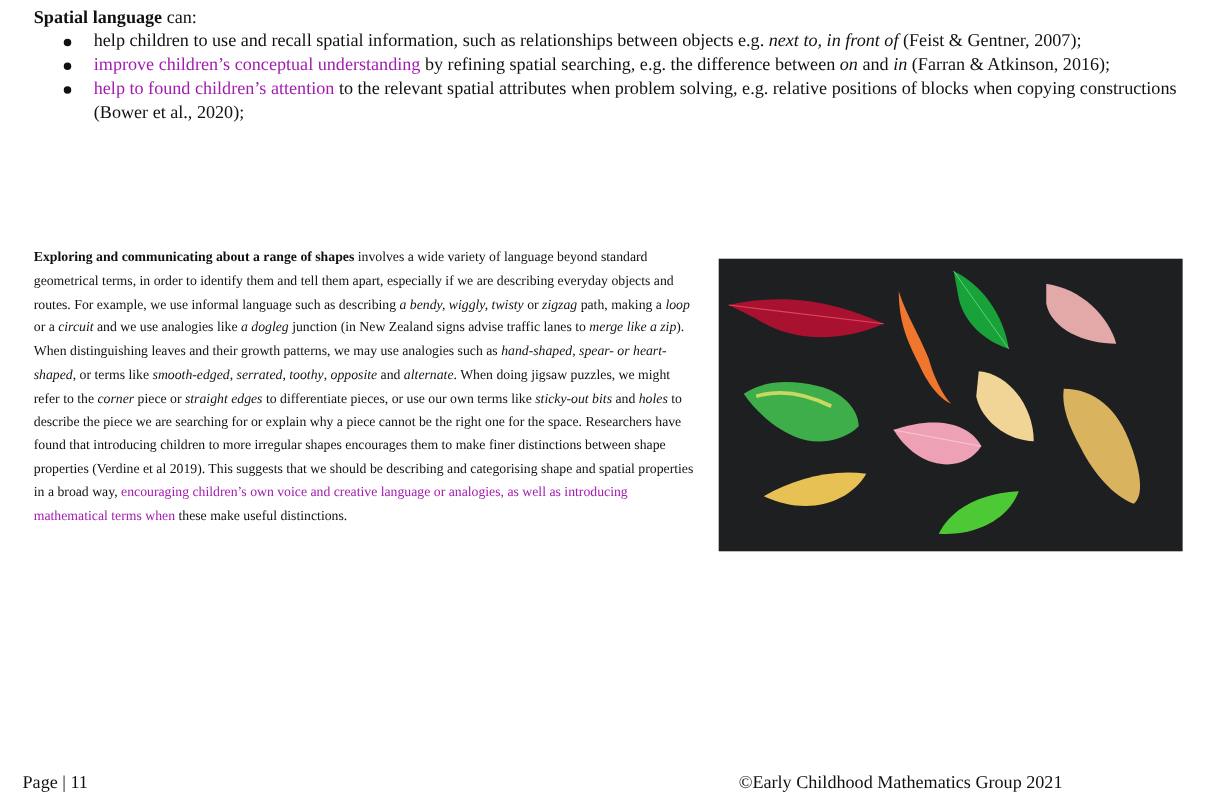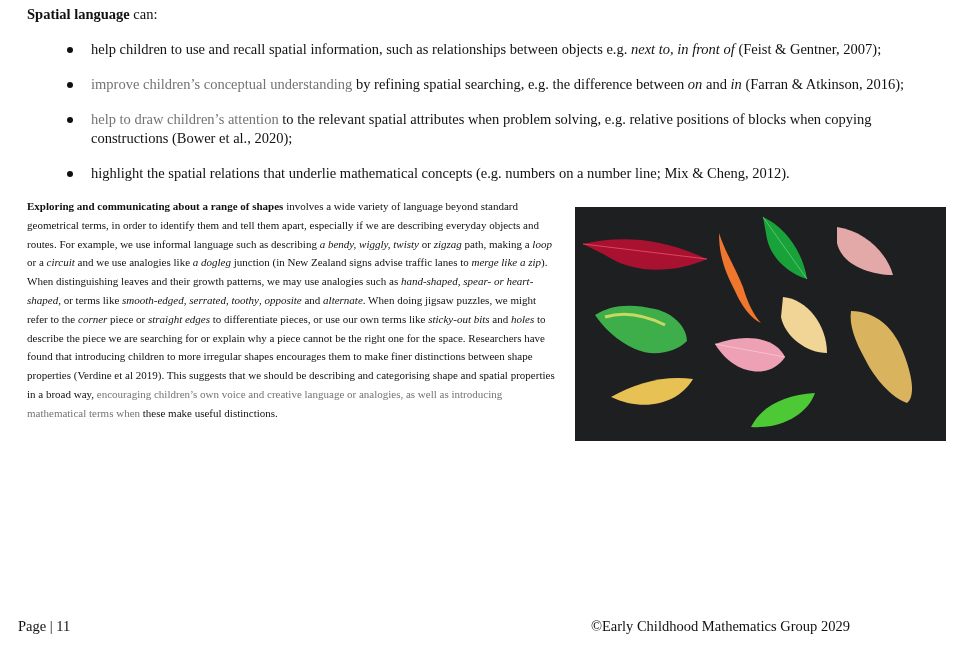--- a/index.html
+++ b/index.html
@@ -11,25 +11,25 @@
     .page { position: absolute; left: 0; top: 0; width: 871px; height: 646px; }
     .intro {
       position: absolute; left: 27px; top: 5px; font-size: 14.5px; line-height: 19px;
       font-family: "Liberation Serif", serif;
     }
     .intro b { font-weight: bold; }
     ul.bullets {
       position: absolute; left: 27px; top: 24px; width: 925px; margin: 0; padding: 0;
       list-style: none; font-family: "Liberation Serif", serif; font-size: 14.5px; line-height: 19px;
     }
-    ul.bullets li { position: relative; padding-left: 48px; margin: 16px; }
+    ul.bullets li { position: relative; padding-left: 48px; margin: 0; }
     ul.bullets li .dot {
       position: absolute; left: 24px; top: 7px; width: 6px; height: 6px; border-radius: 50%; background: #111;
     }
-    .blue { color: #737373; }
+    .blue { color: #a21caf; }
     .para {
       position: absolute; left: 27px; top: 197px; width: 925px;
       font-family: "Liberation Serif", serif; font-size: 11px; line-height: 18.8px;
     }
     .para .float-img {
       float: right; width: 371px; height: 234px; margin: 10px 6px 4px 18px;
     }
     .leaf-photo { width: 371px; height: 234px; background: #1e1f21; display: block; }
     .footer-left {
       position: absolute; left: 18px; top: 618px; font-size: 14.5px; font-family: "Liberation Serif", serif;
@@ -43,22 +43,21 @@
 
 <div class="page">
 
   <div class="intro">
     <b>Spatial language</b><span> can:</span>
   </div>
 
   <ul class="bullets" id="bullet-list">
       <li><span class="dot"></span><span>help children to use and recall spatial information, such as relationships between objects e.g. </span><i>next to, in front of</i><span> (Feist &amp; Gentner, 2007);</span></li>
       <li><span class="dot"></span><span class="blue">improve children’s conceptual understanding</span><span> by refining spatial searching, e.g. the difference between </span><i>on</i><span> and </span><i>in</i><span> (Farran &amp; Atkinson, 2016);</span></li>
-      <li><span class="dot"></span><span class="blue">help to draw children’s attention</span><span> to the relevant spatial attributes when problem solving, e.g. relative positions of blocks when copying constructions (Bower et al., 2020);</span></li>
-      <li><span class="dot"></span><span>highlight the spatial relations that underlie mathematical concepts (e.g. numbers on a number line; Mix &amp; Cheng, 2012).</span></li>
+      <li><span class="dot"></span><span class="blue">help to found children’s attention</span><span> to the relevant spatial attributes when problem solving, e.g. relative positions of blocks when copying constructions (Bower et al., 2020);</span></li>
     </ul>
 
   <div class="para">
     <div class="float-img">
       <svg class="leaf-photo" viewBox="0 0 371 234" xmlns="http://www.w3.org/2000/svg">
         <rect width="371" height="234" fill="#1e1f21"></rect>
 
         <path d="M8,37 C40,30 80,28 132,52 C100,66 60,68 30,48 Z" fill="#a8112f"></path>
         <line x1="8" y1="37" x2="132" y2="52" stroke="#e0455e" stroke-width="1"></line>
 
@@ -81,14 +80,14 @@
 
         <path d="M36,190 C60,176 90,168 118,172 C104,196 70,206 36,190 Z" fill="#e8c155"></path>
 
         <path d="M176,220 C186,200 208,188 240,186 C232,208 206,222 176,220 Z" fill="#4cc934"></path>
       </svg>
     </div>
     <span id="shapes-text"><b>Exploring and communicating about a range of shapes</b><span> involves a wide variety of language beyond standard geometrical terms, in order to identify them and tell them apart, especially if we are describing everyday objects and routes. For example, we use informal language such as describing </span><i>a bendy, wiggly, twisty</i><span> or </span><i>zigzag</i><span> path, making a </span><i>loop</i><span> or a </span><i>circuit</i><span> and we use analogies like </span><i>a dogleg</i><span> junction (in New Zealand signs advise traffic lanes to </span><i>merge like a zip</i><span>). When distinguishing leaves and their growth patterns, we may use analogies such as </span><i>hand-shaped, spear- or heart- shaped</i><span>, or terms like </span><i>smooth-edged</i><span>, </span><i>serrated, toothy</i><span>, </span><i>opposite</i><span> and </span><i>alternate</i><span>. When doing jigsaw puzzles, we might refer to the </span><i>corner</i><span> piece or </span><i>straight edges</i><span> to differentiate pieces, or use our own terms like </span><i>sticky-out bits</i><span> and </span><i>holes</i><span> to describe the piece we are searching for or explain why a piece cannot be the right one for the space. Researchers have found that introducing children to more irregular shapes encourages them to make finer distinctions between shape properties (Verdine et al 2019). This suggests that we should be describing and categorising shape and spatial properties in a broad way, </span><span class="blue">encouraging children’s own voice and creative language or analogies, as well as introducing mathematical terms when</span><span> these make useful distinctions.</span></span>
   </div>
 
   <div class="footer-left">Page | 11</div>
-  <div class="footer-right">©Early Childhood Mathematics Group 2029</div>
+  <div class="footer-right">©Early Childhood Mathematics Group 2021</div>
 </div>
 
 </body></html>

